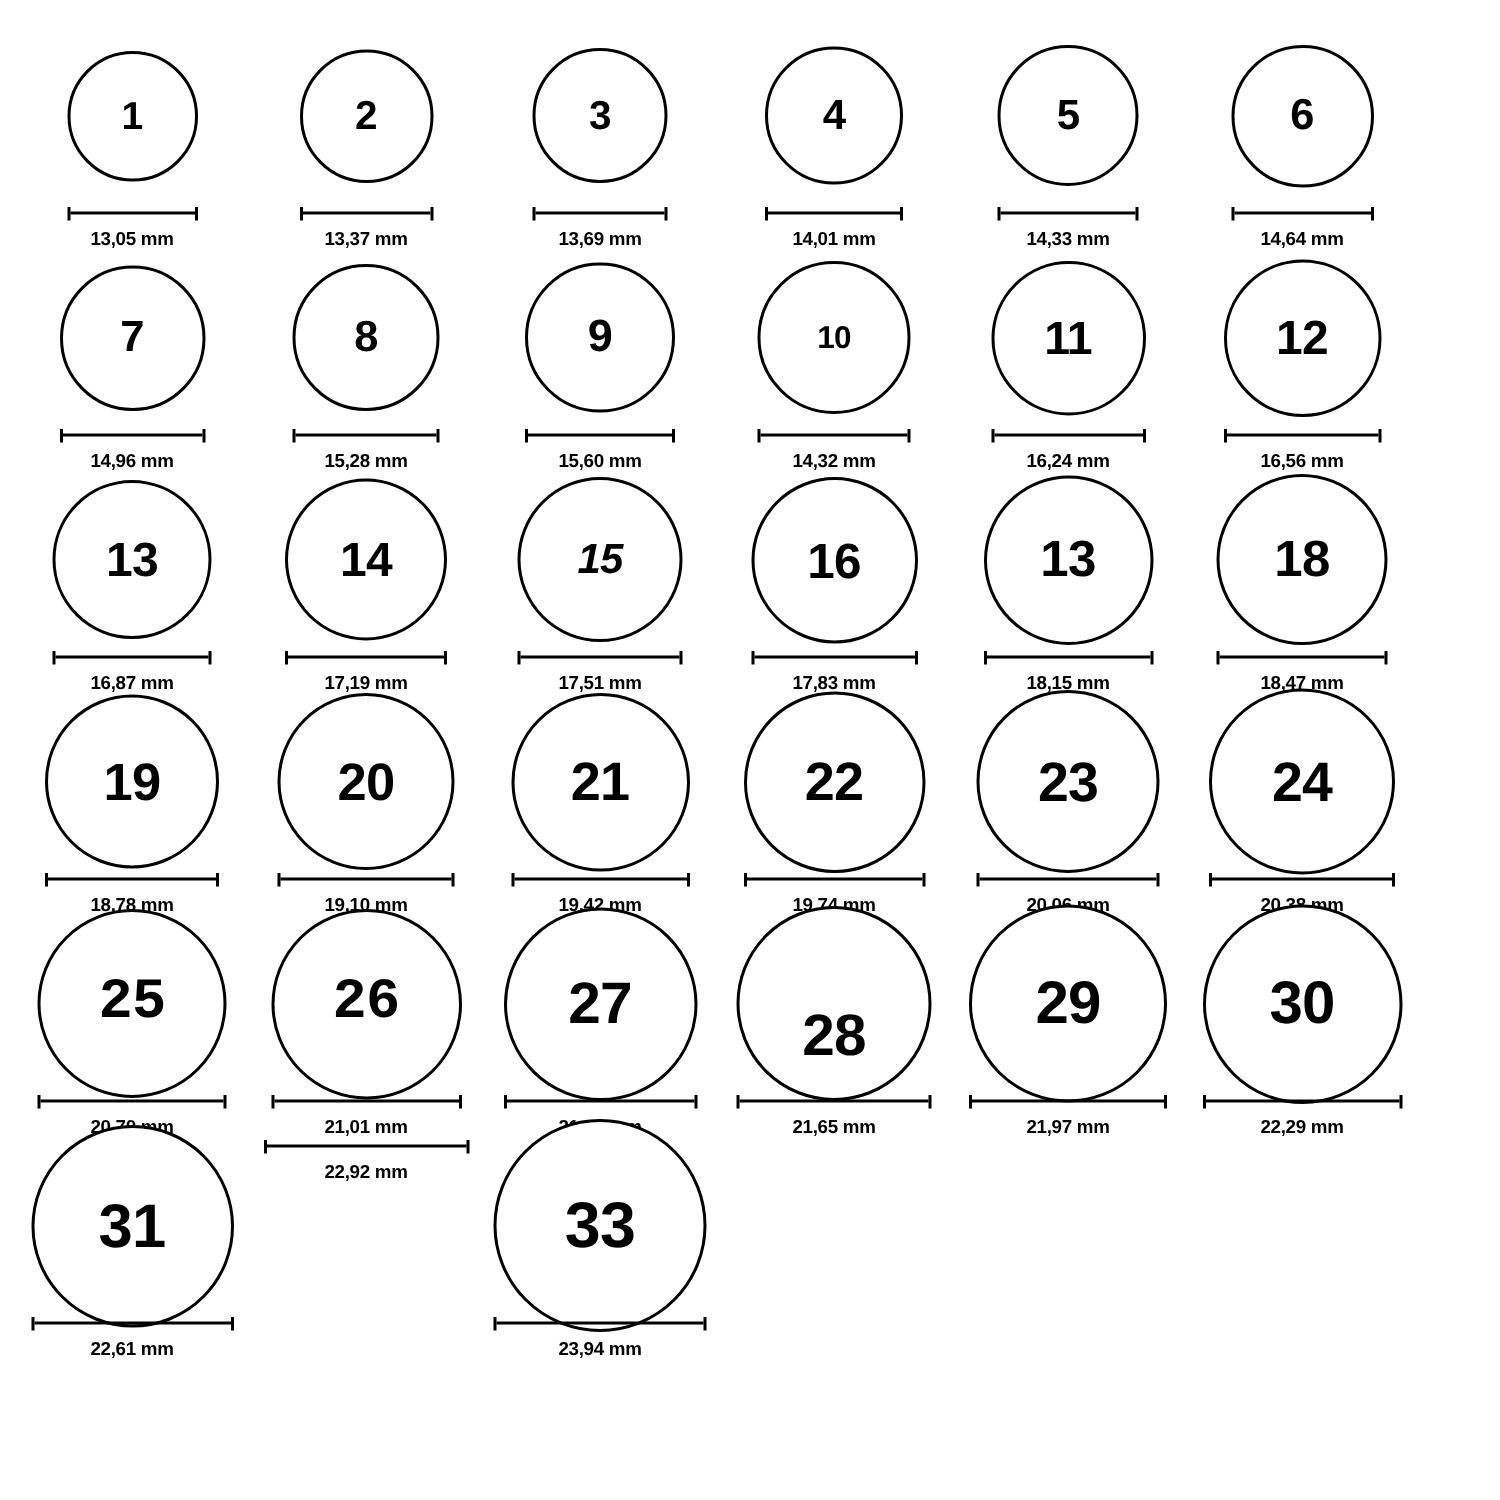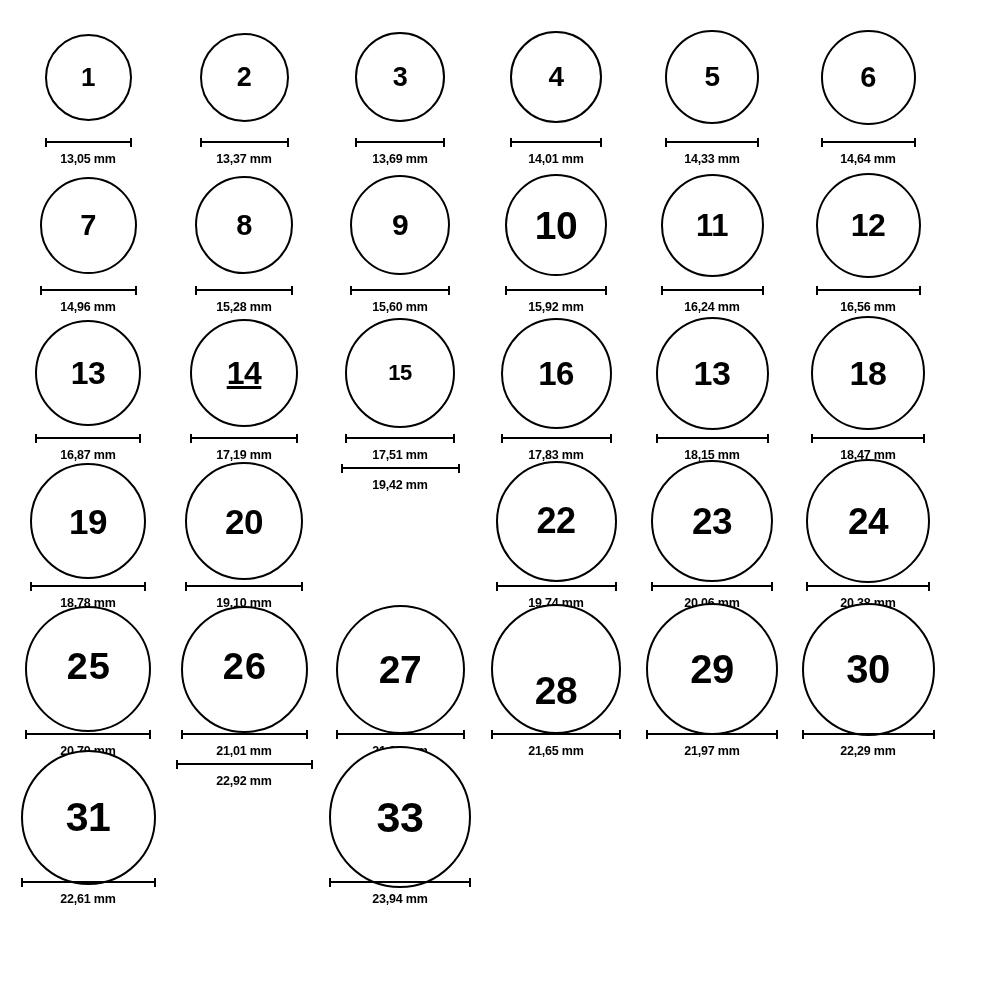--- a/index.html
+++ b/index.html
@@ -189,27 +189,27 @@
           </div>
         </div>
         <div class="measure">
           <div class="bar" style="width: 100px;"></div>
         </div>
         <div class="label">15,60 mm</div>
       </div>
       <div class="cell">
         <div class="circle-wrap">
           <div class="circle" style="width: 102px; height: 102px;">
-            <span style="font-size: 39px;">10</span>
+            <span style="font-size: 21px;">10</span>
           </div>
         </div>
         <div class="measure">
           <div class="bar" style="width: 102px;"></div>
         </div>
-        <div class="label">15,92 mm</div>
+        <div class="label">14,32 mm</div>
       </div>
       <div class="cell">
         <div class="circle-wrap">
           <div class="circle" style="width: 103px; height: 103px;">
             <span style="font-size: 31px;">11</span>
           </div>
         </div>
         <div class="measure">
           <div class="bar" style="width: 103px;"></div>
         </div>
@@ -235,32 +235,32 @@
           </div>
         </div>
         <div class="measure">
           <div class="bar" style="width: 106px;"></div>
         </div>
         <div class="label">16,87 mm</div>
       </div>
       <div class="cell">
         <div class="circle-wrap">
           <div class="circle" style="width: 108px; height: 108px;">
-            <span style="font-size: 32px; text-decoration: underline;">14</span>
+            <span style="font-size: 32px;">14</span>
           </div>
         </div>
         <div class="measure">
           <div class="bar" style="width: 108px;"></div>
         </div>
         <div class="label">17,19 mm</div>
       </div>
       <div class="cell">
         <div class="circle-wrap">
           <div class="circle" style="width: 110px; height: 110px;">
-            <span style="font-size: 22px;">15</span>
+            <span style="font-size: 28px; font-style: italic;">15</span>
           </div>
         </div>
         <div class="measure">
           <div class="bar" style="width: 110px;"></div>
         </div>
         <div class="label">17,51 mm</div>
       </div>
       <div class="cell">
         <div class="circle-wrap">
           <div class="circle" style="width: 111px; height: 111px;">
@@ -312,20 +312,25 @@
           <div class="circle" style="width: 118px; height: 118px;">
             <span style="font-size: 35px;">20</span>
           </div>
         </div>
         <div class="measure">
           <div class="bar" style="width: 118px;"></div>
         </div>
         <div class="label">19,10 mm</div>
       </div>
       <div class="cell">
+        <div class="circle-wrap">
+          <div class="circle" style="width: 119px; height: 119px;">
+            <span style="font-size: 36px;">21</span>
+          </div>
+        </div>
         <div class="measure">
           <div class="bar" style="width: 119px;"></div>
         </div>
         <div class="label">19,42 mm</div>
       </div>
       <div class="cell">
         <div class="circle-wrap">
           <div class="circle" style="width: 121px; height: 121px;">
             <span style="font-size: 36px;">22</span>
           </div>

